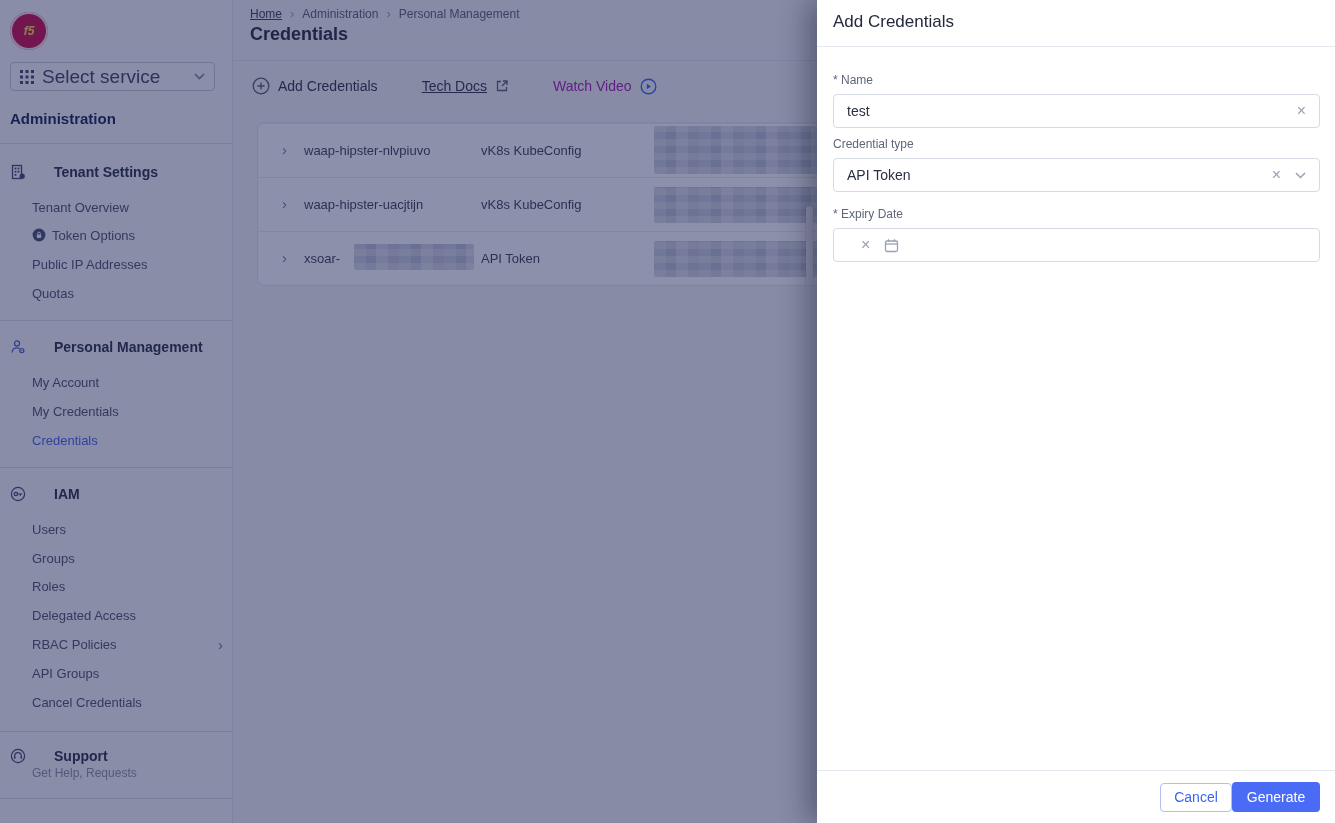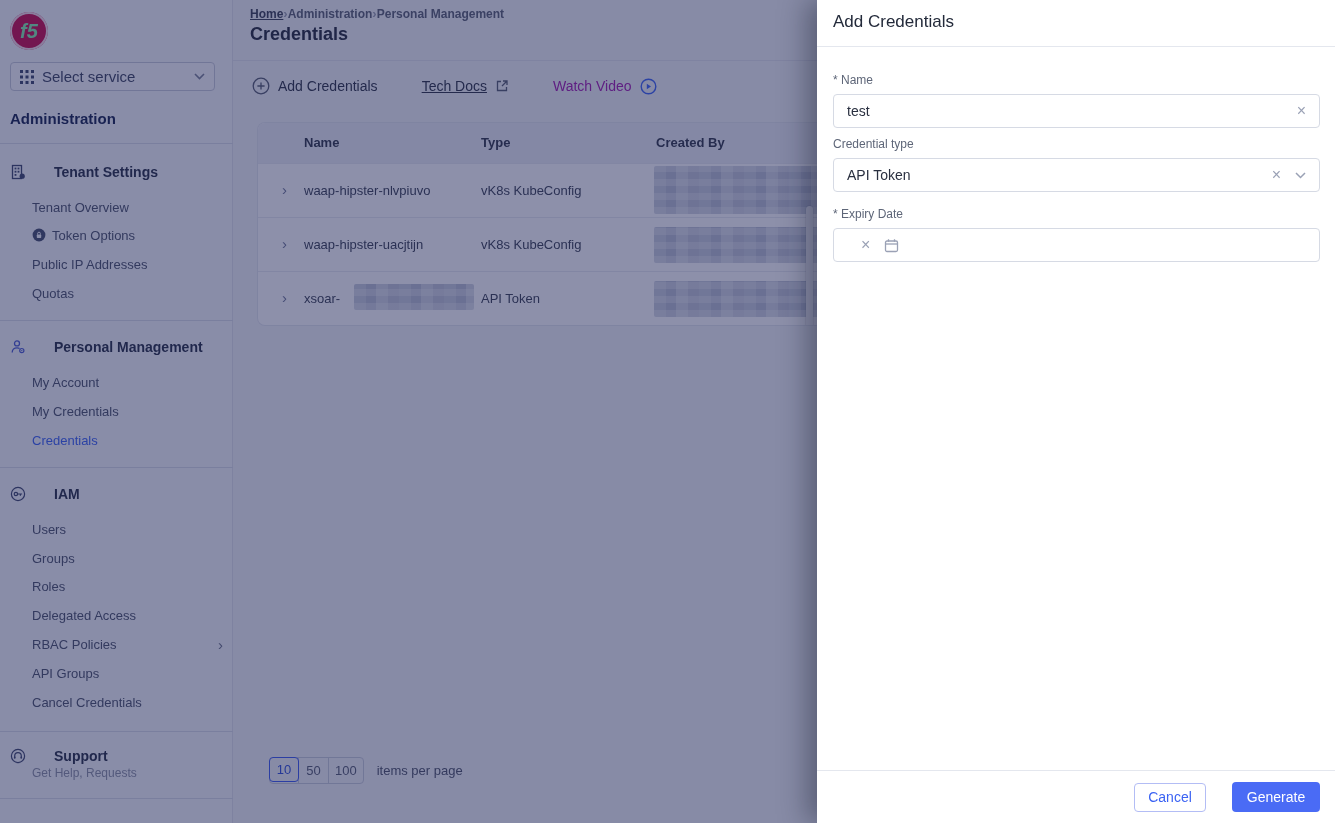--- a/index.html
+++ b/index.html
@@ -4,36 +4,36 @@
 <style>
   * { margin:0; padding:0; box-sizing:border-box; }
   html,body { width:1335px; height:823px; overflow:hidden; }
   body { font-family:"Liberation Sans", sans-serif; background:#fff; position:relative; }
 
   
   .left-region { position:absolute; left:0; top:0; width:817px; height:823px; background:#f3f4f7; }
 
   
   .sidebar { position:absolute; left:0; top:0; width:233px; height:823px; background:#f7f8fa; border-right:1px solid #e0e3ea; }
-  .logo { position:absolute; left:10px; top:12px; width:38px; height:38px; border-radius:50%; background:#ca0b4a; color:#86efac; display:flex; align-items:center; justify-content:center; font-size:20px; font-weight:bold; font-style:italic; box-shadow:inset 0 0 0 2px rgba(255,255,255,.85); }
-  .svc { position:absolute; left:10px; top:62px; width:205px; height:29px; border:1px solid #c6cbd8; border-radius:4px; background:#fbfbfd; display:flex; align-items:center; gap:8px; padding:0 9px; font-size:15px; color:#3c445f; }
+  .logo { position:absolute; left:10px; top:12px; width:38px; height:38px; border-radius:50%; background:#ca0b4a; color:#fde047; display:flex; align-items:center; justify-content:center; font-size:12px; font-weight:bold; font-style:italic; box-shadow:inset 0 0 0 2px rgba(255,255,255,.85); }
+  .svc { position:absolute; left:10px; top:62px; width:205px; height:29px; border:1px solid #c6cbd8; border-radius:4px; background:#fbfbfd; display:flex; align-items:center; gap:8px; padding:0 9px; font-size:19px; color:#3c445f; }
   .svc .chev { margin-left:auto; }
   .sb-title { position:absolute; left:10px; top:110px; font-size:15px; font-weight:bold; color:#15224e; }
   .sdiv { position:absolute; left:0; width:233px; height:1px; background:#d9dce6; }
   .srow { position:absolute; left:10px; width:213px; height:18px; display:flex; align-items:center; gap:9px; font-size:13px; color:#4a5268; }
   .srow.section { font-size:14px; font-weight:bold; color:#262e44;gap:28px; }
   .srow.sub { padding-left:22px; }
   .srow.active { color:#3b63f3; }
   .srow .rchev { margin-left:auto; color:#6a7186; font-size:15px; }
   .support-sub { position:absolute; left:32px; top:766px; font-size:12px; color:#8a90a2; }
   .sicon { flex:0 0 auto; display:flex; color:#3d466b; }
 
   
   .content { position:absolute; left:233px; top:0; width:584px; height:823px; }
-  .crumbs { position:absolute; left:17px; top:6px; display:flex; align-items:center; font-size:12px;font-weight:bold; }
+  .crumbs { position:absolute; left:17px; top:6px; display:flex; align-items:center; gap:8px; font-size:12px; }
   .crumb-home { color:#3a4154; text-decoration:underline; }
   .crumb { color:#5a6172; }
   .crumb-sep { color:#9aa0b0; font-size:13px; }
   .page-title { position:absolute; left:17px; top:24px; font-size:18px; font-weight:600; color:#242a3a; }
   .hdr-div { position:absolute; left:0; top:60px; width:584px; height:1px; background:#e2e4ec; }
   .toolbar { position:absolute; left:19px; top:74px; height:24px; display:flex; align-items:center; gap:44px; font-size:14px; }
   .tool { display:flex; align-items:center; gap:8px; color:#2c3344; }
   .tool.link-docs span { text-decoration:underline; }
   .tool.link-video { color:#a21caf; }
 
@@ -68,21 +68,21 @@
 
   
   .panel { position:absolute; left:817px; top:0; width:518px; height:823px; background:#fff; z-index:60; box-shadow:-10px 0 26px rgba(15,20,40,.38); }
   .panel-title { position:absolute; left:16px; top:12px; font-size:17px; font-weight:500; color:#232a3a; }
   .pdiv { position:absolute; left:0; top:46px; width:518px; height:1px; background:#e4e7ee; }
   .flabel { position:absolute; left:16px; font-size:12px; color:#5e6678; }
   .finput { position:absolute; left:16px; width:487px; height:34px; border:1px solid #d6dae4; border-radius:4px; background:#fff; display:flex; align-items:center; padding:0 13px; font-size:14px; color:#2a3040; }
   .finput .val { flex:1; }
   .ficon { color:#9aa1b5; display:flex; align-items:center; margin-left:14px; }
   .ficon.x { font-size:16px; line-height:1; }
-  .panel-footer { position:absolute; left:0; bottom:0; width:518px; height:53px; border-top:1px solid #e4e7ee; display:flex; align-items:center; justify-content:flex-end; gap:26px; padding-right:15px; }
+  .panel-footer { position:absolute; left:0; bottom:0; width:518px; height:53px; border-top:1px solid #e4e7ee; display:flex; align-items:center; justify-content:flex-end; padding-right:15px; }
   .btn-cancel { width:72px; height:29px; border:1px solid #b3bdf5; border-radius:4px; background:#fff; color:#3b63f3; font-size:14px; display:flex; align-items:center; justify-content:center; }
   .btn-generate { width:88px; height:30px; border:none; border-radius:4px; background:#4a6bf5; color:#fff; font-size:14px; display:flex; align-items:center; justify-content:center; }
 </style>
 </head>
 <body>
 
 <div class="left-region">
 
   <aside class="sidebar">
     <div class="logo">f5</div>
@@ -262,25 +262,20 @@
         <span class="sicon">
           <svg width="17" height="17" viewBox="0 0 17 17">
               <circle cx="8.5" cy="8.5" r="7.3" fill="none" stroke="#3b63f3" stroke-width="1.4"></circle>
               <path d="M6.8 5.7 L11 8.5 L6.8 11.3 Z" fill="#3b63f3"></path>
             </svg>
         </span>
       </div>
     </div>
 
     <div class="card">
-      <div class="thead">
-        <span class="col-name">Name</span>
-        <span class="col-type">Type</span>
-        <span class="col-created">Created By</span>
-      </div>
 
       <div class="trow">
         <span class="expander">›</span>
         <span class="col-name">waap-hipster-nlvpiuvo</span>
         <span class="col-type">vK8s KubeConfig</span>
         <div class="redact cell tall"></div>
       </div>
       <div class="trow">
         <span class="expander">›</span>
         <span class="col-name">waap-hipster-uacjtijn</span>
@@ -291,28 +286,20 @@
         <span class="expander">›</span>
         <span class="col-name">xsoar-</span>
         <div class="redact inline"></div>
         <span class="col-type">API Token</span>
         <div class="redact cell"></div>
       </div>
 
       <div class="vscroll"></div>
     </div>
 
-    <div class="pager">
-      <div class="pager-group">
-        <div class="pcell sel">10</div>
-        <div class="pcell">50</div>
-        <div class="pcell">100</div>
-      </div>
-      <span class="pager-label">items per page</span>
-    </div>
   </section>
 </div>
 
 <div class="scrim"></div>
 
 <aside class="panel">
   <h2 class="panel-title">Add Credentials</h2>
   <div class="pdiv"></div>
 
   <label class="flabel" style="top:73px">* Name</label>

